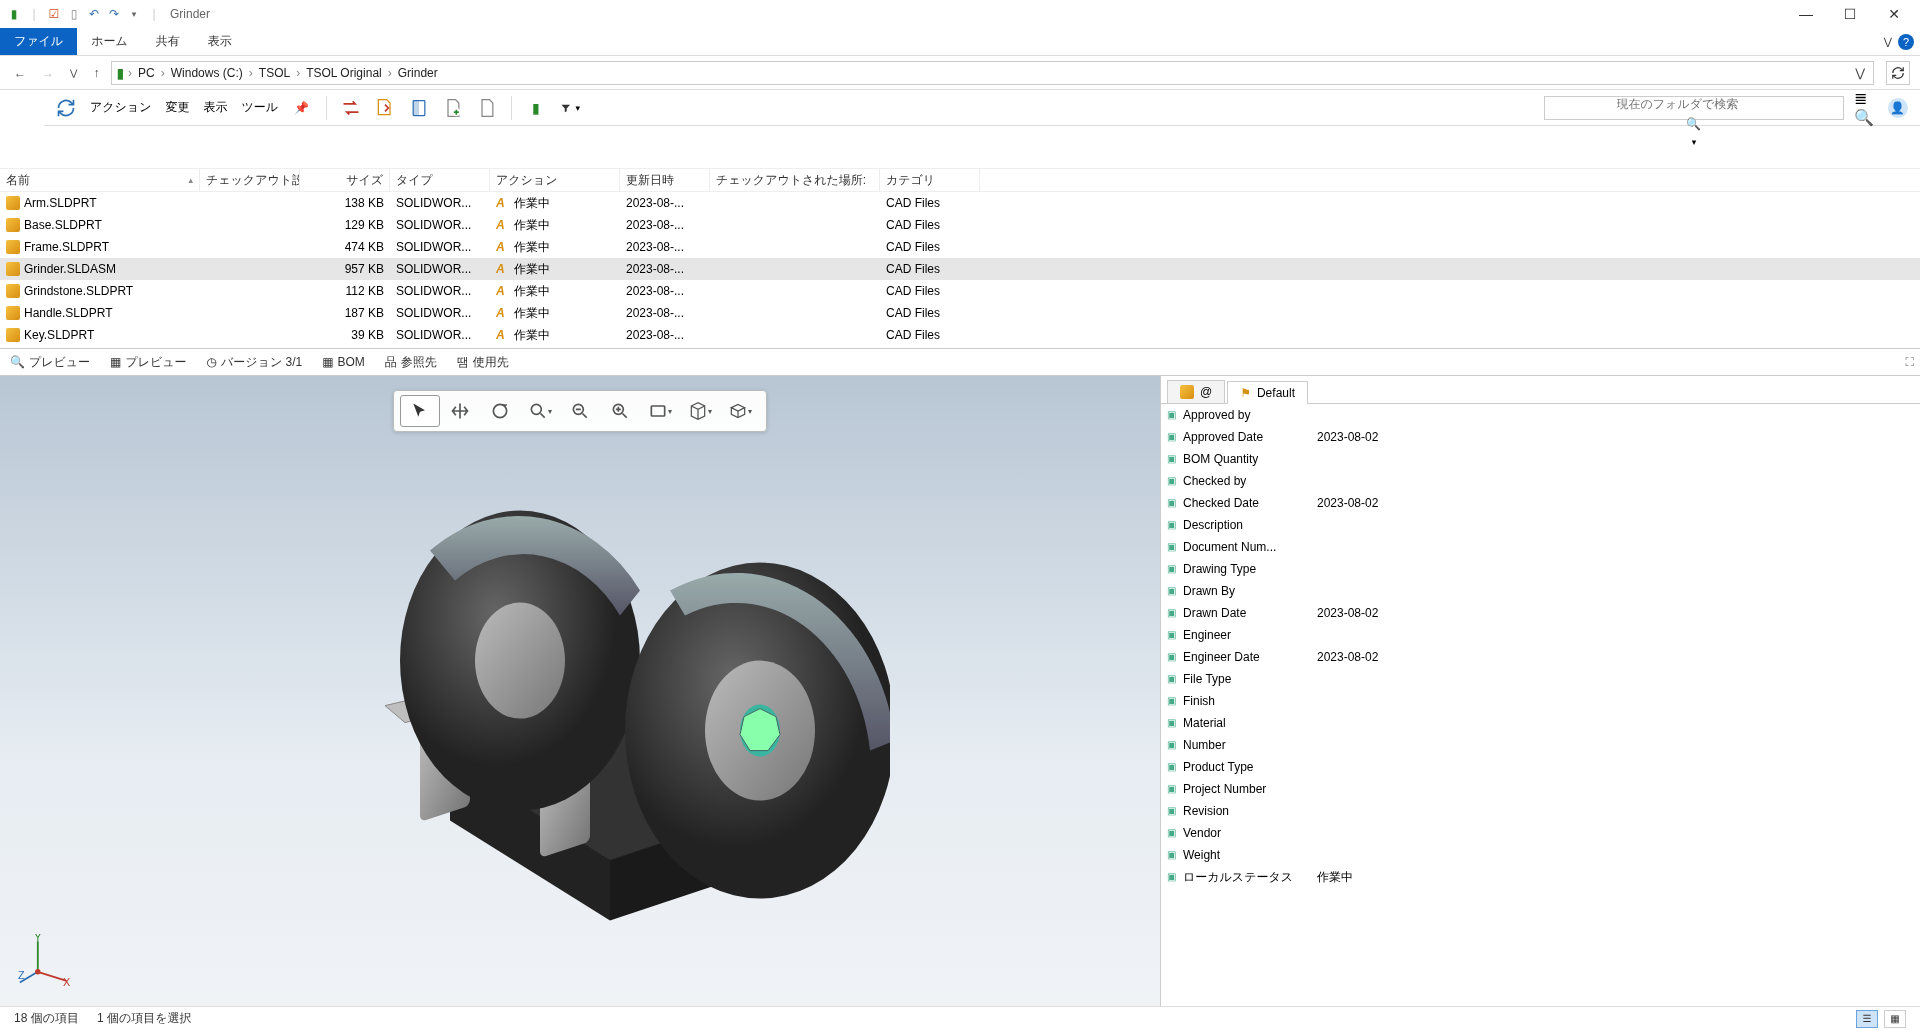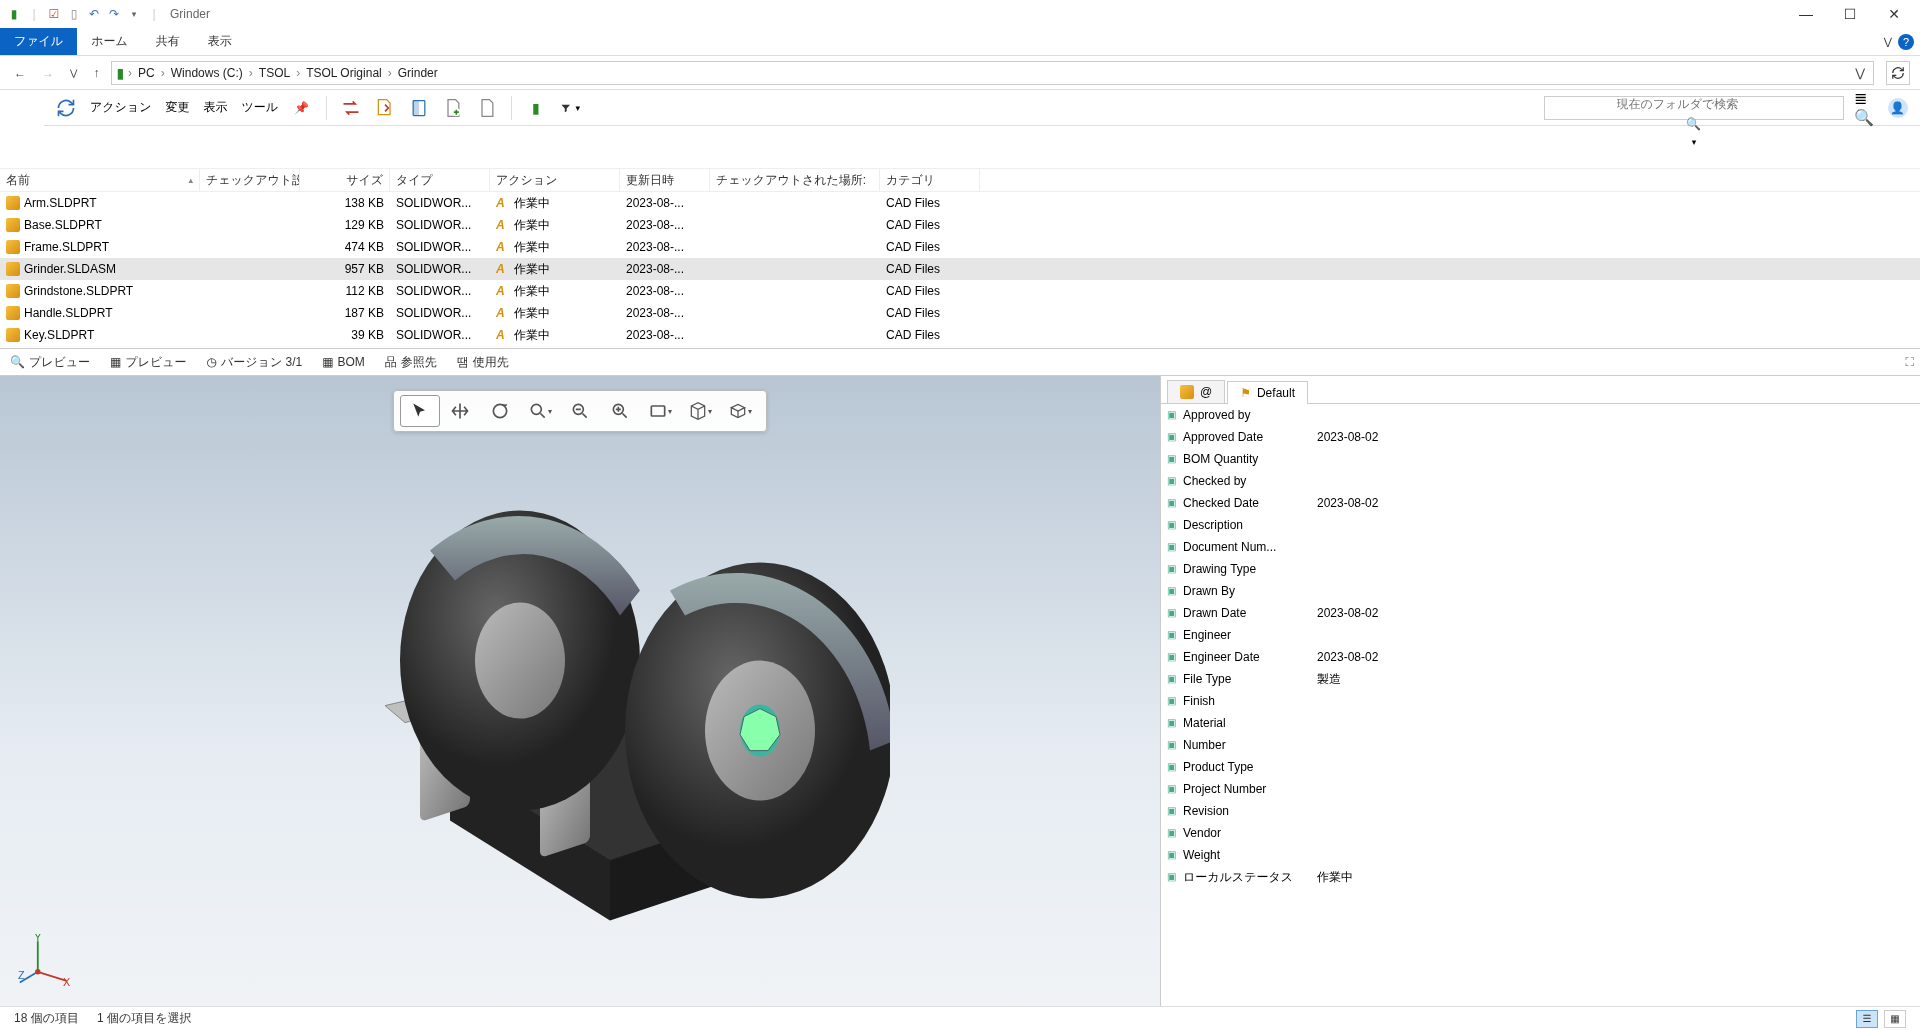--- a/index.html
+++ b/index.html
@@ -579,21 +579,20 @@
             <span class="var-icon">▣</span>
             <span>Engineer Date</span>
           </div>
           <div class="dval">2023-08-02</div>
         </div>
         <div class="data-row">
           <div class="dvar">
             <span class="var-icon">▣</span>
             <span>File Type</span>
           </div>
-          <div class="dval">製造</div>
         </div>
         <div class="data-row">
           <div class="dvar">
             <span class="var-icon">▣</span>
             <span>Finish</span>
           </div>
           <div class="dval"></div>
         </div>
         <div class="data-row">
           <div class="dvar">

